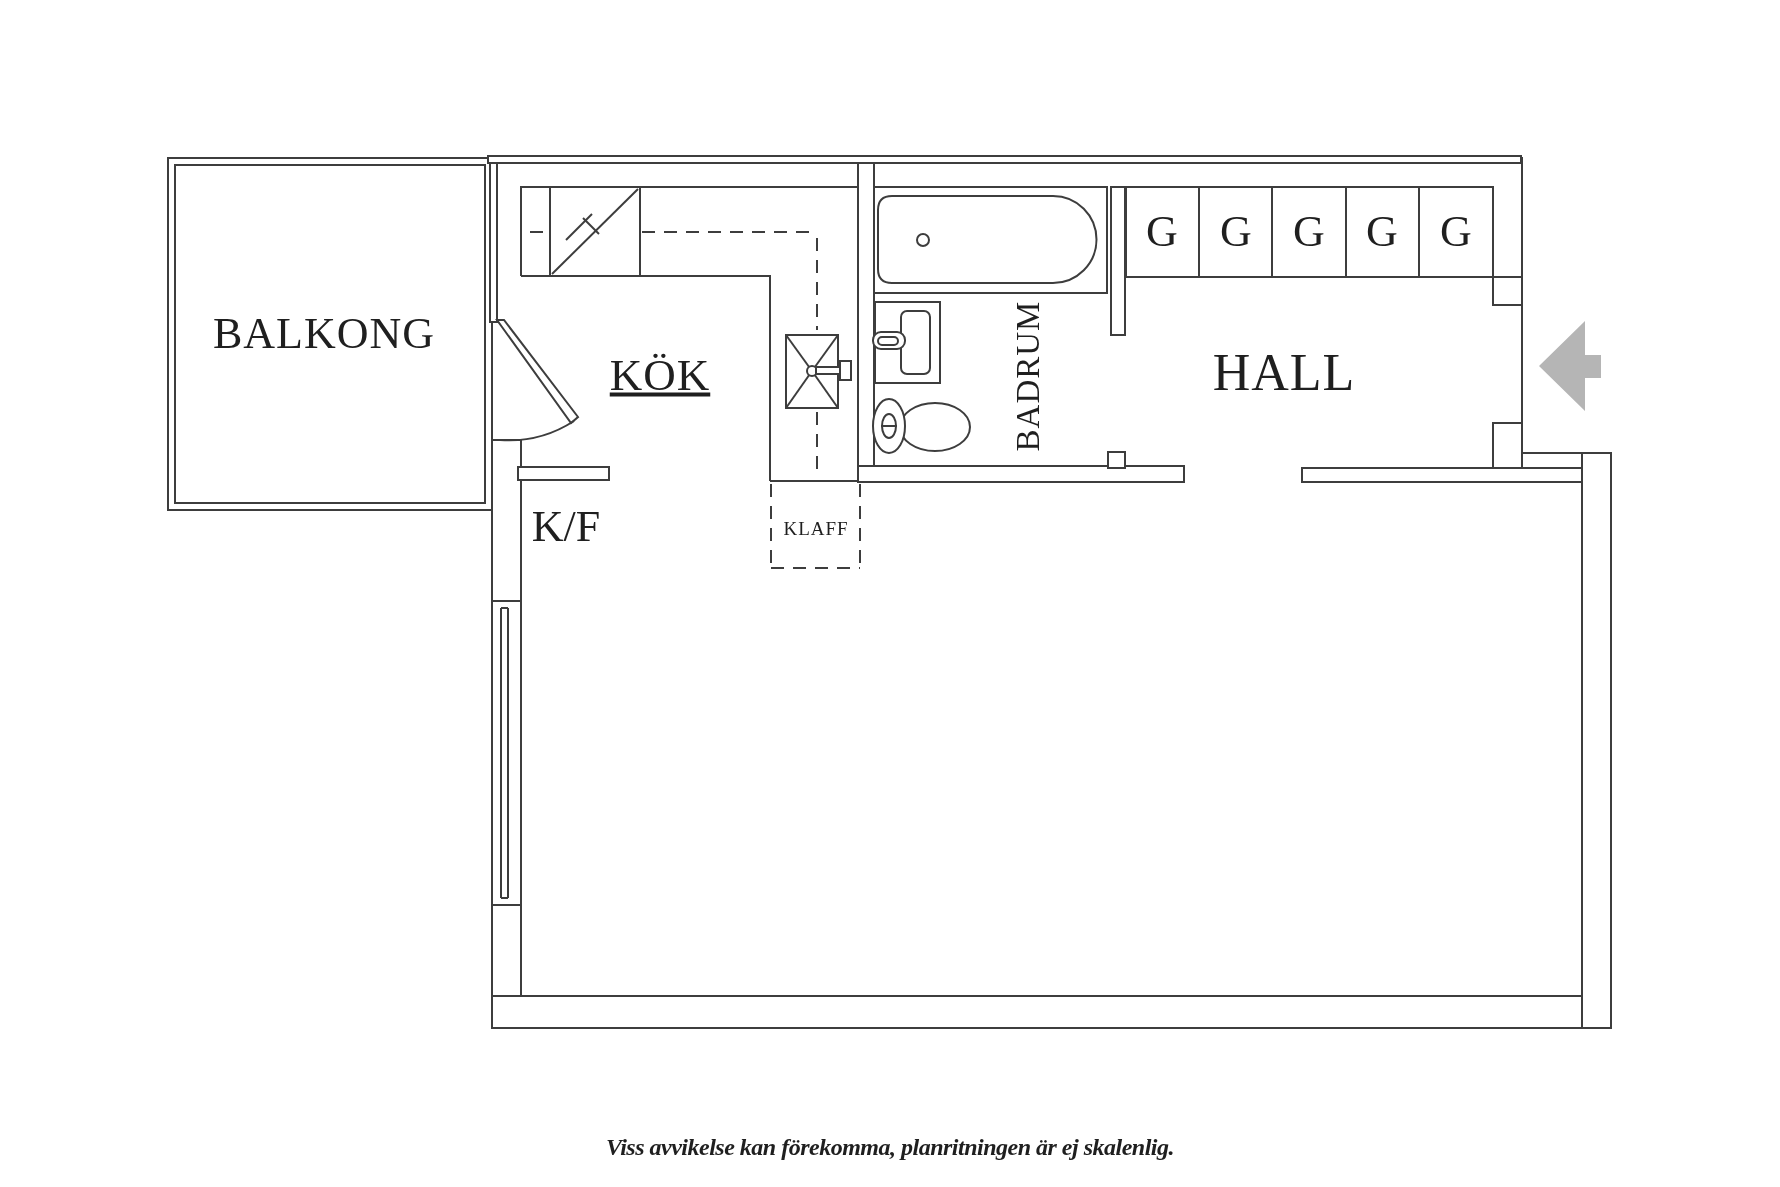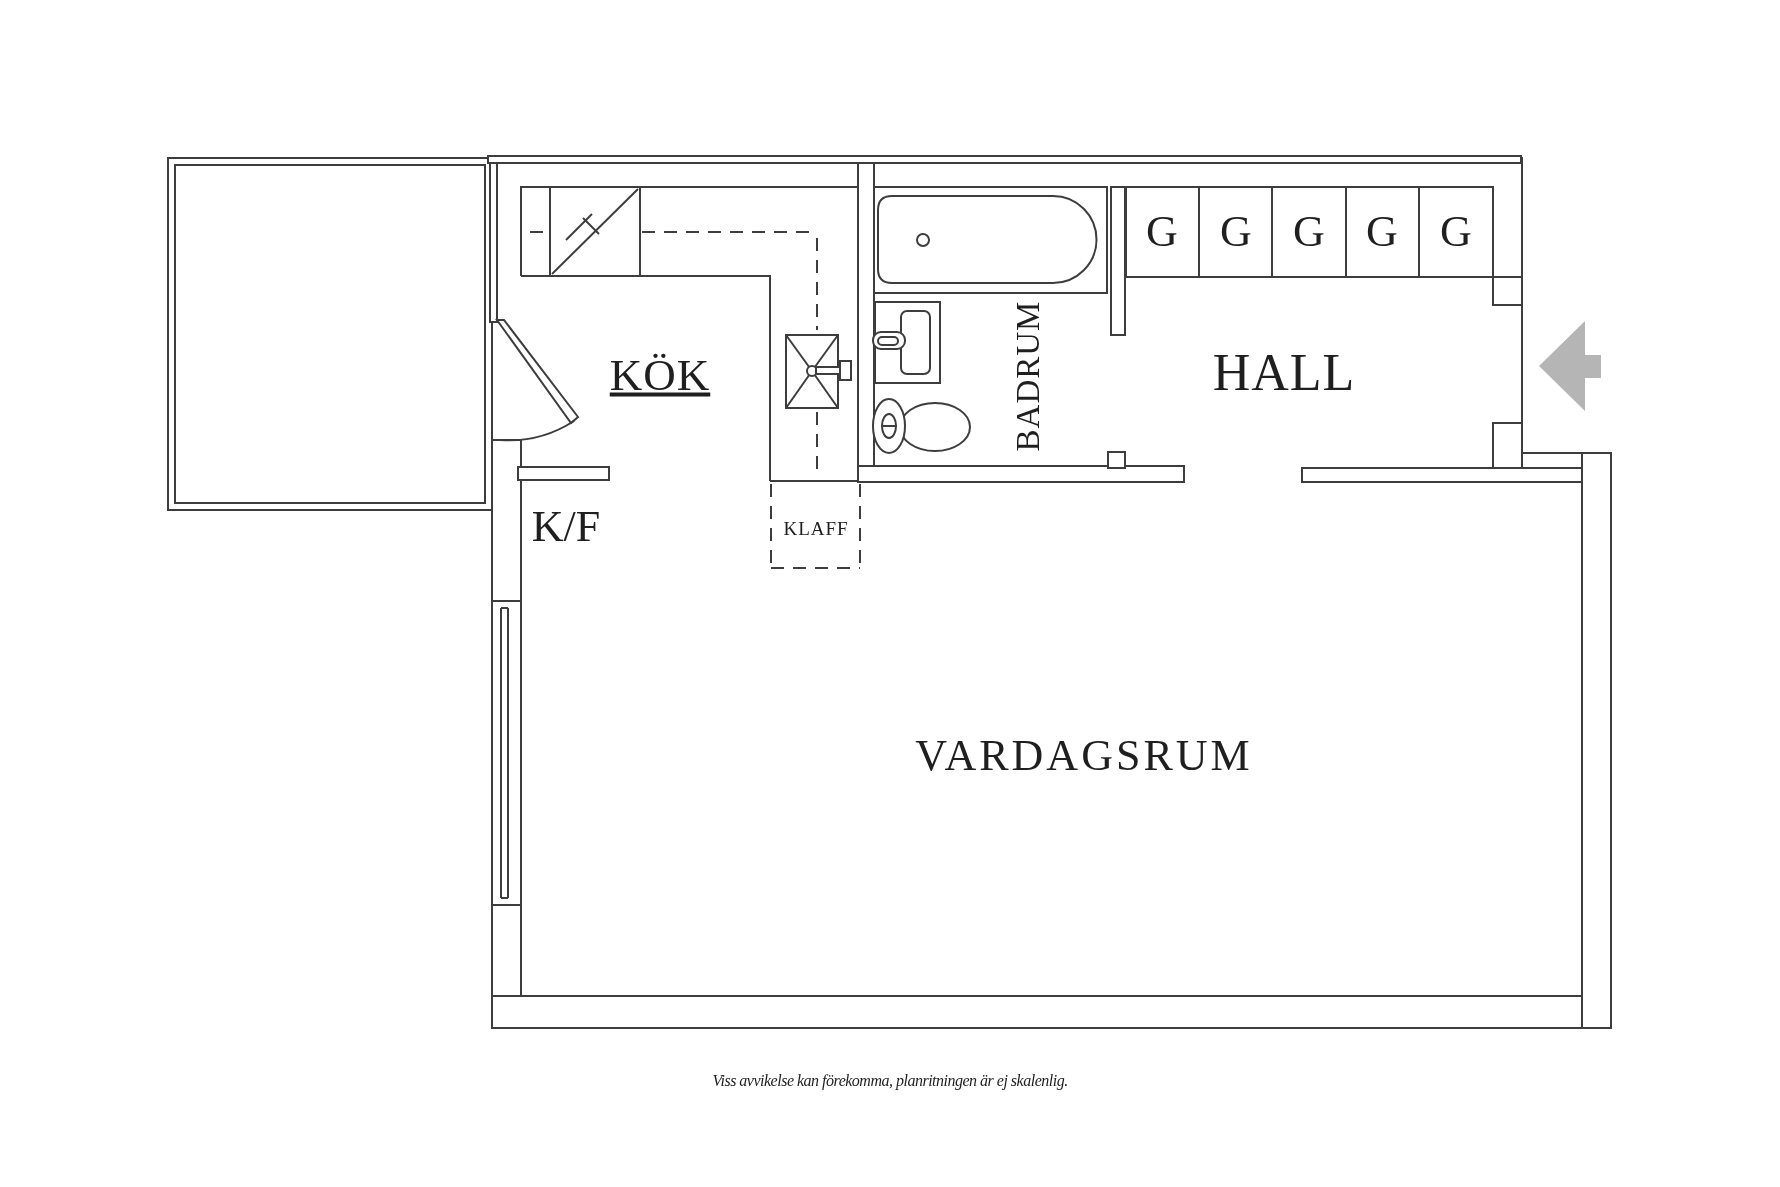--- a/index.html
+++ b/index.html
@@ -37,22 +37,22 @@
   .lbl-kf        {left:566px; top:527px; font-size:44px;}
   .lbl-klaff     {left:816px; top:528px; font-size:19px; letter-spacing:1px;}
   .lbl-bathroom  {left:1028px;top:376px; font-size:33px; letter-spacing:1px;
                   transform:translate(-50%,-50%) rotate(-90deg);}
   .lbl-hall      {left:1284px;top:373px; font-size:52px; letter-spacing:1px;}
   .lbl-living    {left:1084px;top:756px; font-size:44px; letter-spacing:3px;}
   .lbl-g         {top:232px; font-size:44px;}
   .lbl-g1{left:1162px;} .lbl-g2{left:1236px;} .lbl-g3{left:1309px;}
   .lbl-g4{left:1382px;} .lbl-g5{left:1456px;}
   .lbl-footer{
-    left:890px; top:1081px;
-    font-size:16px; font-style:italic; letter-spacing:-0.5px;
+    left:890px; top:1147px;
+    font-size:24px; font-style:italic; letter-spacing:-0.5px;font-weight:bold;
   }
 </style>
 </head>
 <body>
 
 <div class="canvas">
 
   <svg class="plan-svg" width="1780" height="1187" viewBox="0 0 1780 1187">
 
     <g>
@@ -171,26 +171,26 @@
 
     <g>
       <path class="dash" d="M771,484 L771,568"></path>
       <path class="dash" d="M860,484 L860,568"></path>
       <path class="dash" d="M771,568 L860,568"></path>
     </g>
 
     <polygon class="arrow" points="1539,366 1585,321 1585,355 1601,355 1601,378 1585,378 1585,411"></polygon>
   </svg>
 
+  <div class="lbl lbl-balcony">BALKONG</div>
   <div class="lbl lbl-kitchen">KÖK</div>
   <div class="lbl lbl-kf">K/F</div>
   <div class="lbl lbl-klaff">KLAFF</div>
   <div class="lbl lbl-bathroom">BADRUM</div>
   <div class="lbl lbl-hall">HALL</div>
-  <div class="lbl lbl-living">VARDAGSRUM</div>
 
   <div class="lbl lbl-g lbl-g1">G</div>
   <div class="lbl lbl-g lbl-g2">G</div>
   <div class="lbl lbl-g lbl-g3">G</div>
   <div class="lbl lbl-g lbl-g4">G</div>
   <div class="lbl lbl-g lbl-g5">G</div>
 
   <div class="lbl lbl-footer">Viss avvikelse kan förekomma, planritningen är ej skalenlig.</div>
 </div>
 

